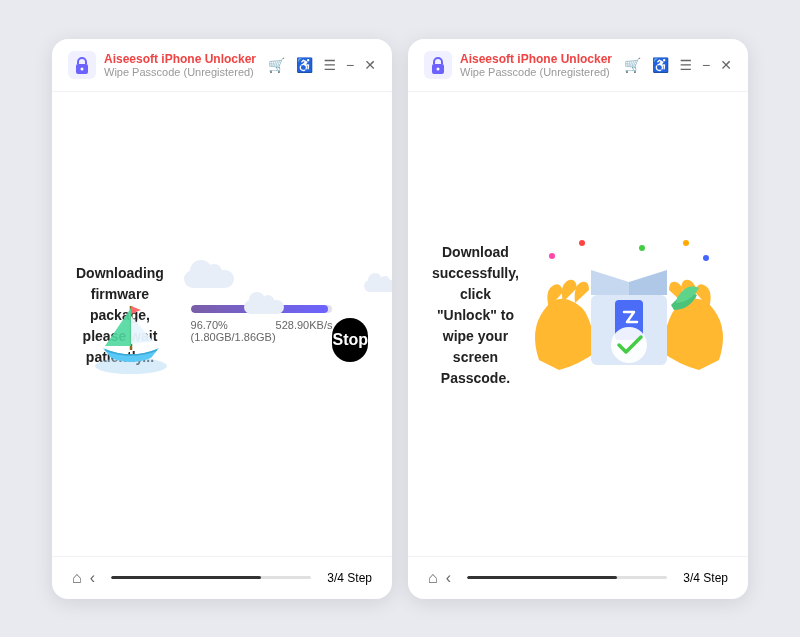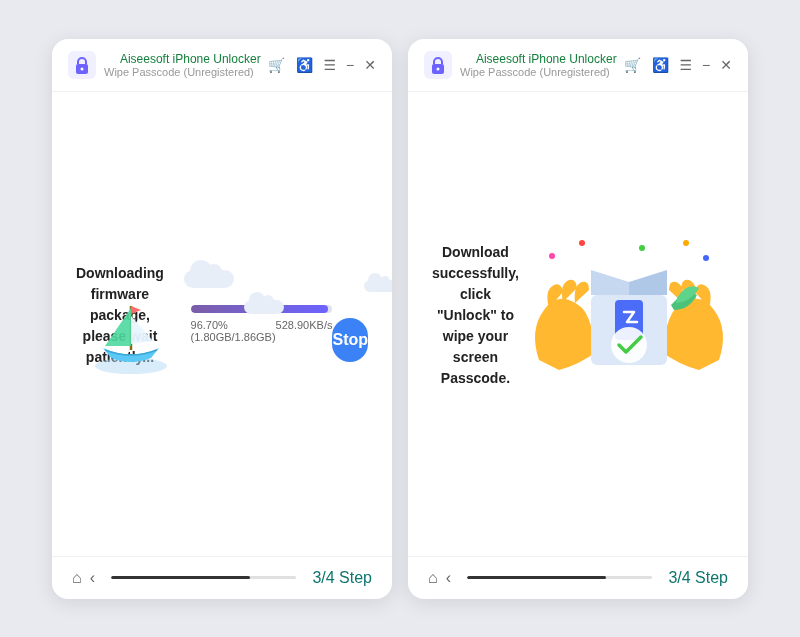--- a/index.html
+++ b/index.html
@@ -44,23 +44,22 @@
       justify-content: center;
       font-size: 14px;
       color: #5b5bd6;
       flex-shrink: 0;
     }
     .title-text-block {
       flex: 1;
     }
     .app-title {
       font-size: 12px;
-      font-weight: 400;
-      color: #15803d;
-      text-align: right;
+      font-weight: 700;
+      color: #ef4444;
     }
     .app-subtitle {
       font-size: 11px;
       color: #999;
     }
     .titlebar-icons {
       display: flex;
       gap: 10px;
       align-items: center;
     }
@@ -162,21 +161,21 @@
     .action-btn {
       margin-top: 24px;
       width: 180px;
       height: 44px;
       border-radius: 22px;
       border: none;
       font-size: 16px;
       font-weight: 600;
       color: white;
       cursor: pointer;
-      background: #3b82f6;
+      background: #000000;
     }
     
     .success-illustration {
       width: 180px;
       height: 150px;
       display: flex;
       align-items: center;
       justify-content: center;
       margin-bottom: 16px;
       position: relative;
@@ -201,22 +200,22 @@
       border-radius: 2px;
       overflow: hidden;
       margin: 0 8px;
     }
     .footer-progress-fill {
       height: 100%;
       background: #333;
       border-radius: 2px;
     }
     .footer-step {
-      font-size: 16px;
-      color: #0f766e;
+      font-size: 12px;
+      color: #000000;
       white-space: nowrap;
     }
     
     .confetti-dot {
       position: absolute;
       width: 6px;
       height: 6px;
       border-radius: 50%;
     }
   </style>

